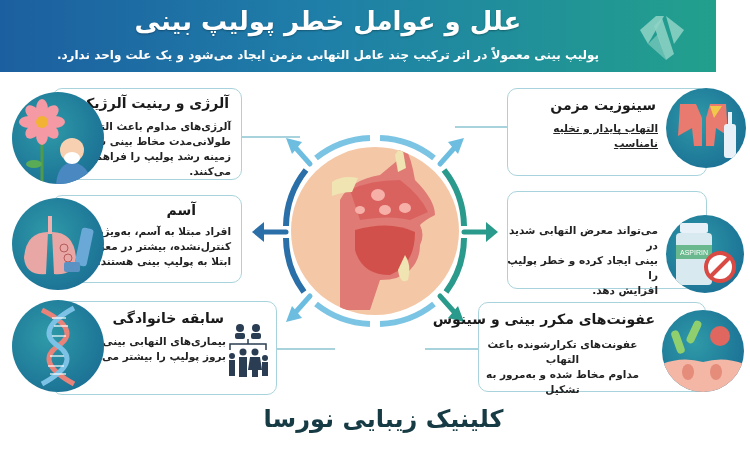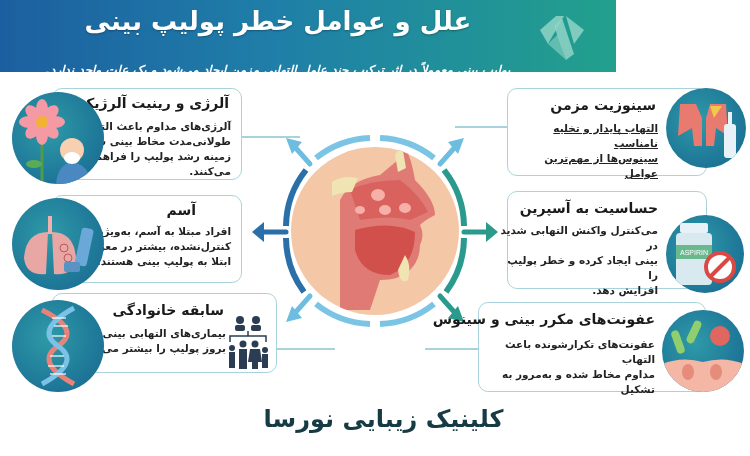--- a/index.html
+++ b/index.html
@@ -1,31 +1,31 @@
 <!DOCTYPE html>
 <html><head>
 <meta charset="utf-8">
 <style>
   * { box-sizing: border-box; margin: 0; padding: 0; }
   html, body { width: 750px; height: 456px; overflow: hidden; background: #ffffff; }
   body { font-family: "DejaVu Sans", sans-serif; position: relative; direction: rtl; }
 
   .header {
-    position: absolute; left: 0; top: 0; width: 616px; height: 72px;
+    position: absolute; left: 0; top: 0; width: 716px; height: 72px;
     background: linear-gradient(90deg, #1c5fa0 0%, #1f7fa8 45%, #22a08c 100%);
     color: #fff; text-align: center;
   }
   .header .title {
     position: absolute; left: 0; right: 60px; top: 6px;
     font-size: 26px; font-weight: bold; letter-spacing: 0;
     text-shadow: 0 1px 2px rgba(0,0,0,0.3);
   }
   .header .subtitle {
-    position: absolute; left: 0; right: 60px; top: 63px;
-    font-size: 12px; font-weight: bold; font-style: italic;
+    position: absolute; left: 0; right: 60px; top: 48px;
+    font-size: 12px; font-weight: bold;
   }
   .logo { position: absolute; right: 28px; top: 14px; width: 50px; height: 48px; }
 
   .card {
     position: absolute; background: #fff;
     border: 1.5px solid #a9d3dc; border-radius: 10px;
   }
   .card .c-title { position: absolute; font-size: 14px; font-weight: bold; color: #1a1a1a; white-space: nowrap; }
   .card .c-body { position: absolute; font-size: 10.5px; font-weight: bold; color: #222; line-height: 15px; text-align: right; }
 
@@ -158,21 +158,21 @@
     <path d="M 38 18 L 38 36" stroke="#f0b0b0" stroke-width="4"></path>
     <path d="M 36 34 Q 14 34 12 60 Q 14 78 34 76 Z" fill="#e8a7a4"></path>
     <path d="M 40 34 Q 62 34 64 60 Q 62 78 42 76 Z" fill="#e8a7a4"></path>
     <circle cx="52" cy="50" r="4" fill="none" stroke="#b45a5a"></circle>
     <circle cx="56" cy="60" r="4" fill="none" stroke="#b45a5a"></circle>
     <rect x="66" y="30" width="12" height="38" rx="3" fill="#6aa8d8" transform="rotate(12 72 50)"></rect>
     <rect x="52" y="64" width="16" height="10" rx="2" fill="#5a92c4"></rect>
   </svg>
 </div>
 
-<div class="card" style="left:52px; top:293px; width:225px; height:80px;">
+<div class="card" style="left:52px; top:301px; width:225px; height:94px;">
   <div class="c-title" style="right:52px; top:8px;">سابقه خانوادگی</div>
   <div class="c-body" style="right:50px; top:32px; width:170px;">
     <div>بیماری‌های التهابی بینی، احتمال</div>
     <div>بروز پولیپ را بیشتر می‌کند.</div>
   </div>
   <svg style="position:absolute; right:6px; top:20px;" width="44" height="58" viewBox="0 0 44 58">
     <g fill="#2a3d52">
       <circle cx="14" cy="6" r="4"></circle>
         <rect x="9" y="11" width="10" height="6" rx="2"></rect>
       <circle cx="30" cy="6" r="4"></circle>
@@ -204,55 +204,53 @@
       <line x1="36" y1="66" x2="52" y2="66"></line>
         <line x1="38" y1="74" x2="54" y2="74"></line>
     </g>
   </svg>
 </div>
 
 <div class="card" style="left:507px; top:88px; width:200px; height:88px;">
   <div class="c-title" style="right:50px; top:8px;">سینوزیت مزمن</div>
   <div class="c-body" style="right:48px; top:32px; width:150px;text-decoration:underline;">
     <div>التهاب پایدار و تخلیه نامناسب</div>
-    <div>سینوس‌ها از مهم‌ترین عوامل</div>
   </div>
 </div>
 <div class="icon-circle" style="left:666px; top:88px; width:80px; height:80px;">
   <svg width="80" height="80" viewBox="0 0 80 80">
     <path d="M 14 16 L 30 16 L 36 30 L 36 58 L 28 58 L 26 40 L 12 48 Z" fill="#e87a6f"></path>
     <path d="M 60 16 L 44 16 L 40 30 L 40 58 L 48 58 L 50 40 L 62 48 Z" fill="#e87a6f"></path>
     <path d="M 44 18 L 56 18 L 48 30 Z" fill="#f2c84b"></path>
     <rect x="58" y="36" width="12" height="34" rx="3" fill="#e8f1f7"></rect>
     <rect x="62" y="24" width="4" height="14" fill="#e8f1f7"></rect>
   </svg>
 </div>
 
 <div class="card" style="left:507px; top:191px; width:200px; height:98px;">
-  <div class="c-title" style="right:48px; top:8px;">حساسیت به آسپرین</div>
   <div class="c-body" style="right:48px; top:31px; width:160px;">
-    <div>می‌کنترل واکنش التهابی شدید در</div>
+    <div>می‌تواند معرض التهابی شدید در</div>
     <div>بینی ایجاد کرده و خطر پولیپ را</div>
     <div>افزایش دهد.</div>
   </div>
 </div>
 <div class="icon-circle" style="left:666px; top:215px; width:78px; height:78px;">
   <svg width="78" height="78" viewBox="0 0 78 78">
     <rect x="14" y="8" width="28" height="10" rx="2" fill="#e8f1f7"></rect>
     <rect x="10" y="18" width="36" height="52" rx="4" fill="#d8e9ef"></rect>
     <rect x="10" y="30" width="36" height="14" fill="#6ab88e"></rect>
     <text x="28" y="40" font-size="7" fill="#ffffff" text-anchor="middle" font-family="Liberation Sans, sans-serif">ASPIRIN</text>
     <circle cx="54" cy="52" r="14" fill="#ffffff" stroke="#d94a45" stroke-width="4"></circle>
     <line x1="44" y1="62" x2="64" y2="42" stroke="#d94a45" stroke-width="4"></line>
   </svg>
 </div>
 
 <div class="card" style="left:478px; top:302px; width:228px; height:90px;">
   <div class="c-title" style="right:50px; top:8px;">عفونت‌های مکرر بینی و سینوس</div>
-  <div class="c-body" style="right:50px; top:34px; width:185px;">
+  <div class="c-body" style="right:50px; top:34px; width:185px;text-align:center;">
     <div>عفونت‌های تکرارشونده باعث التهاب</div>
     <div>مداوم مخاط شده و به‌مرور به تشکیل</div>
   </div>
 </div>
 <div class="icon-circle" style="left:662px; top:310px; width:82px; height:82px;">
   <svg width="82" height="82" viewBox="0 0 82 82">
     <rect x="12" y="20" width="8" height="24" rx="4" fill="#8fcf6e" transform="rotate(-20 16 32)"></rect>
     <rect x="28" y="10" width="8" height="24" rx="4" fill="#8fcf6e" transform="rotate(25 32 22)"></rect>
     <circle cx="58" cy="26" r="10" fill="#e0675f"></circle>
     <path d="M 0 54 Q 20 46 41 52 Q 62 46 82 54 L 82 82 L 0 82 Z" fill="#f4b7a6"></path>

